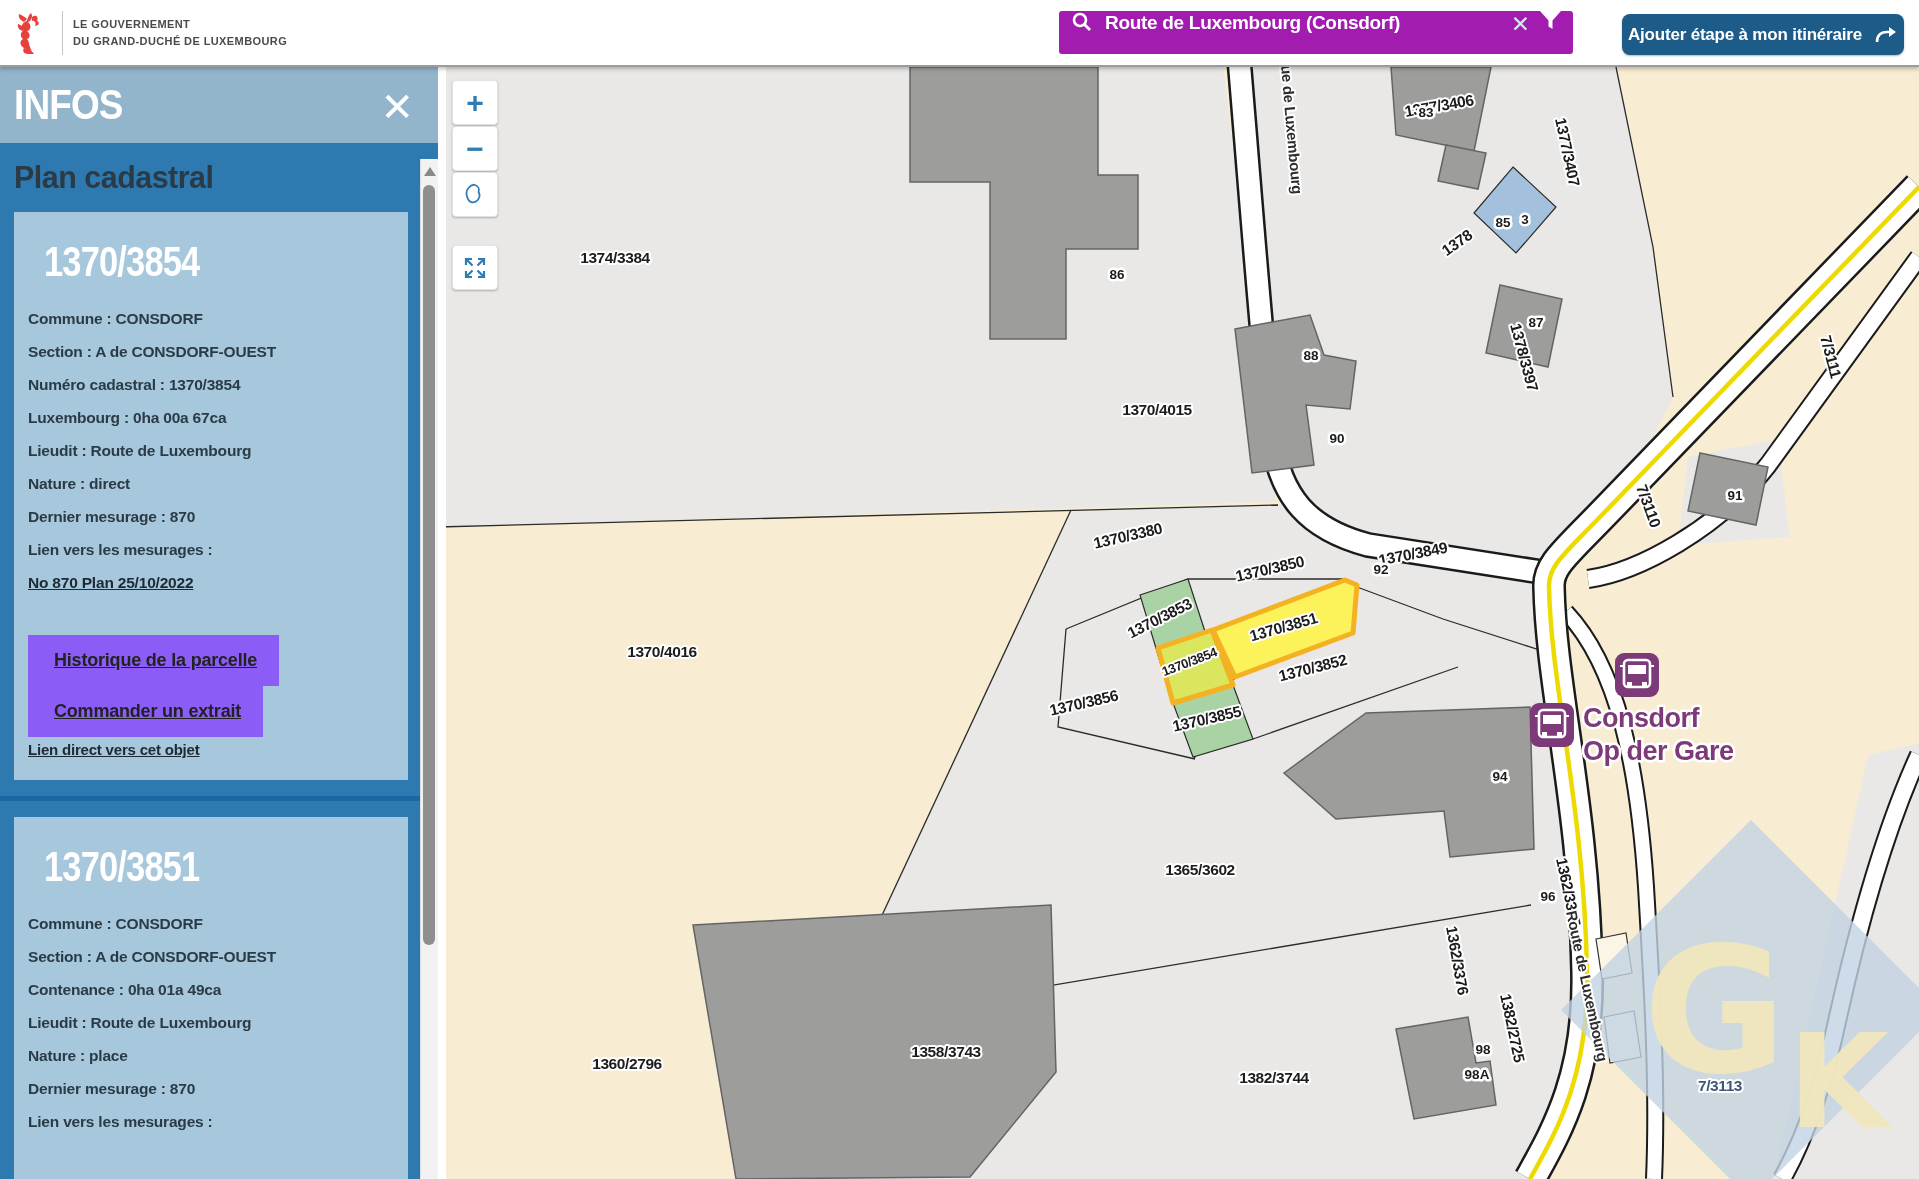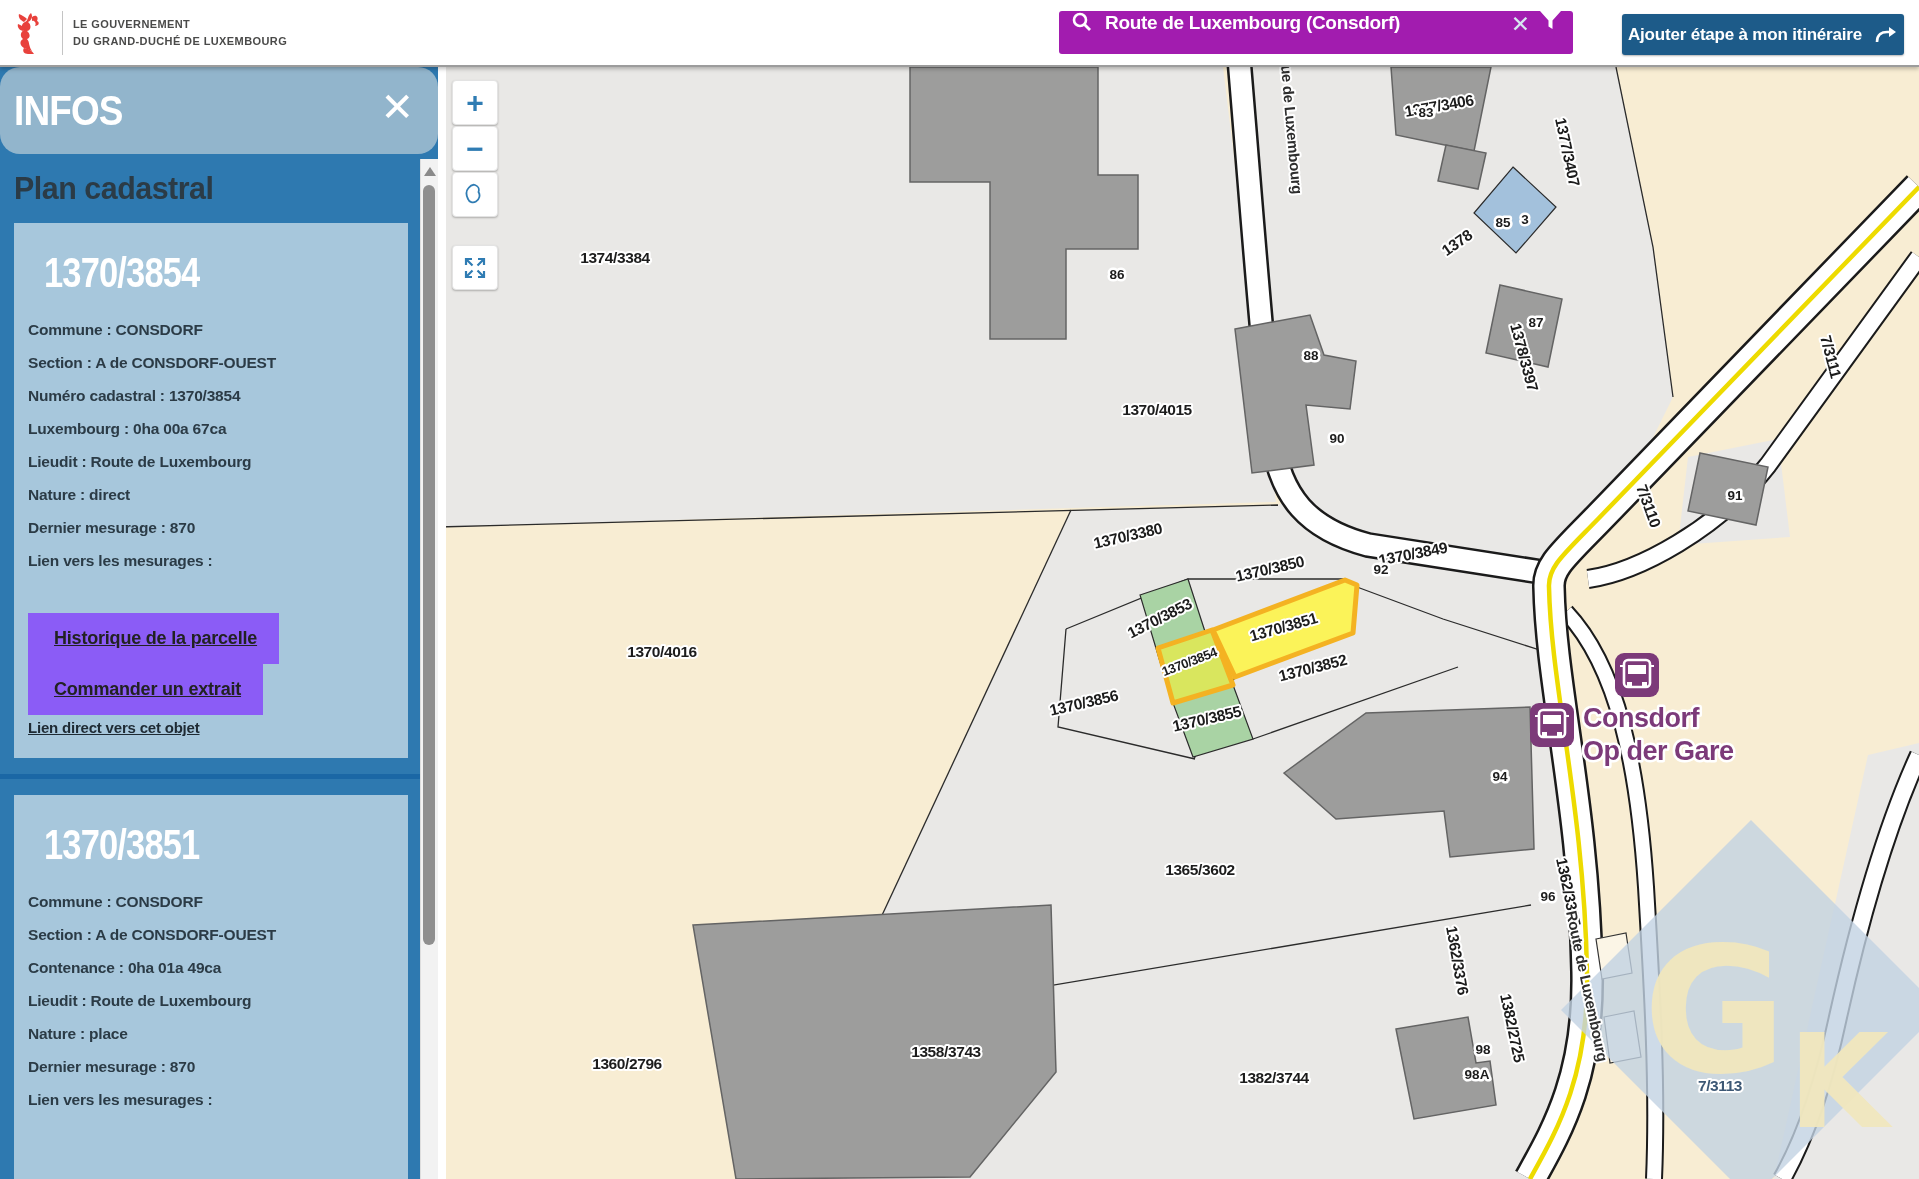--- a/index.html
+++ b/index.html
@@ -10,26 +10,26 @@
   .gov-logo{position:absolute;left:10px;top:9px;display:flex;align-items:center;}
   .gov-sep{width:1px;height:44px;background:#c4c4c4;margin:0 10px 0 12px;}
   .gov-text{font-size:11px;font-weight:bold;color:#4a4a49;letter-spacing:.4px;line-height:1.55;}
   .searchbar{position:absolute;left:1059px;top:11px;width:514px;height:43px;background:#a21caf;
     border-radius:3px;display:flex;align-items:flex-start;padding:0 12px;box-sizing:border-box;}
   .searchbar input{flex:1;background:transparent;border:none;outline:none;color:#fff;
     font-family:"Liberation Sans",sans-serif;font-size:19px;font-weight:bold;letter-spacing:-.3px;margin-left:10px;}
   .searchbar input::placeholder{color:#fff;}
   .clear-x{color:#d7e6f0;font-size:23px;font-weight:400;margin:0 10px 2px 0;cursor:pointer;}
   .route-btn{position:absolute;left:1622px;top:14px;width:282px;height:41px;background:#1d5b89;
-    border-radius:3px;display:flex;align-items:center;justify-content:center;gap:12px;cursor:pointer;
+    border-radius:8px;display:flex;align-items:center;justify-content:center;gap:12px;cursor:pointer;
     color:#fff;font-size:17px;font-weight:bold;letter-spacing:-.2px;box-shadow:0 1px 2px rgba(0,0,0,.3);}
   
   .sidebar{position:absolute;left:0;top:67px;width:438px;height:1112px;background:#2e79b0;z-index:30;}
   .map-gap{position:absolute;left:438px;top:67px;width:8px;height:1112px;background:#fff;z-index:29;}
-  .infos-header{position:relative;height:87px;background:#92b5cc;display:flex;align-items:center;border-radius:20px;}
+  .infos-header{position:relative;height:76px;background:#92b5cc;display:flex;align-items:center;}
   .infos-title{color:#fff;font-size:42px;font-weight:bold;margin-left:14px;letter-spacing:-1px;
     transform:scaleX(.88);transform-origin:left center;}
   .infos-close{position:absolute;right:24px;top:20px;color:#fff;font-size:40px;font-weight:300;
     line-height:1;cursor:pointer;}
   .plan-title{color:#2b3b46;font-size:32px;font-weight:bold;margin:16px 0 0 14px;letter-spacing:-.5px;
     transform:scaleX(.95);transform-origin:left center;}
   .card{background:#a7c7dc;margin:16px 30px 0 14px;padding:22px 16px 22px 14px;box-sizing:border-box;}
   .card-title{color:#fff;font-size:42px;font-weight:bold;margin:4px 0 16px 16px;letter-spacing:-1px;
     transform:scaleX(.82);transform-origin:left center;}
   .field{color:#2b3b46;font-size:15.5px;font-weight:bold;line-height:33px;letter-spacing:-.2px;}
@@ -243,20 +243,21 @@
     <div class="fields">
         <div class="field">Commune : CONSDORF</div>
         <div class="field">Section : A de CONSDORF-OUEST</div>
         <div class="field">Numéro cadastral : 1370/3854</div>
         <div class="field">Luxembourg : 0ha 00a 67ca</div>
         <div class="field">Lieudit : Route de Luxembourg</div>
         <div class="field">Nature : direct</div>
         <div class="field">Dernier mesurage : 870</div>
         <div class="field">Lien vers les mesurages :</div>
       </div>
+    <a class="meas-link">No 870 Plan 25/10/2022</a>
     <div class="side-btn first">Historique de la parcelle</div>
     <div class="side-btn">Commander un extrait</div>
     <a class="direct-link">Lien direct vers cet objet</a>
   </div>
 
   <div class="card-divider"></div>
 
   <div class="card" style="min-height:400px;">
     <div class="card-title">1370/3851</div>
     <div class="fields">

